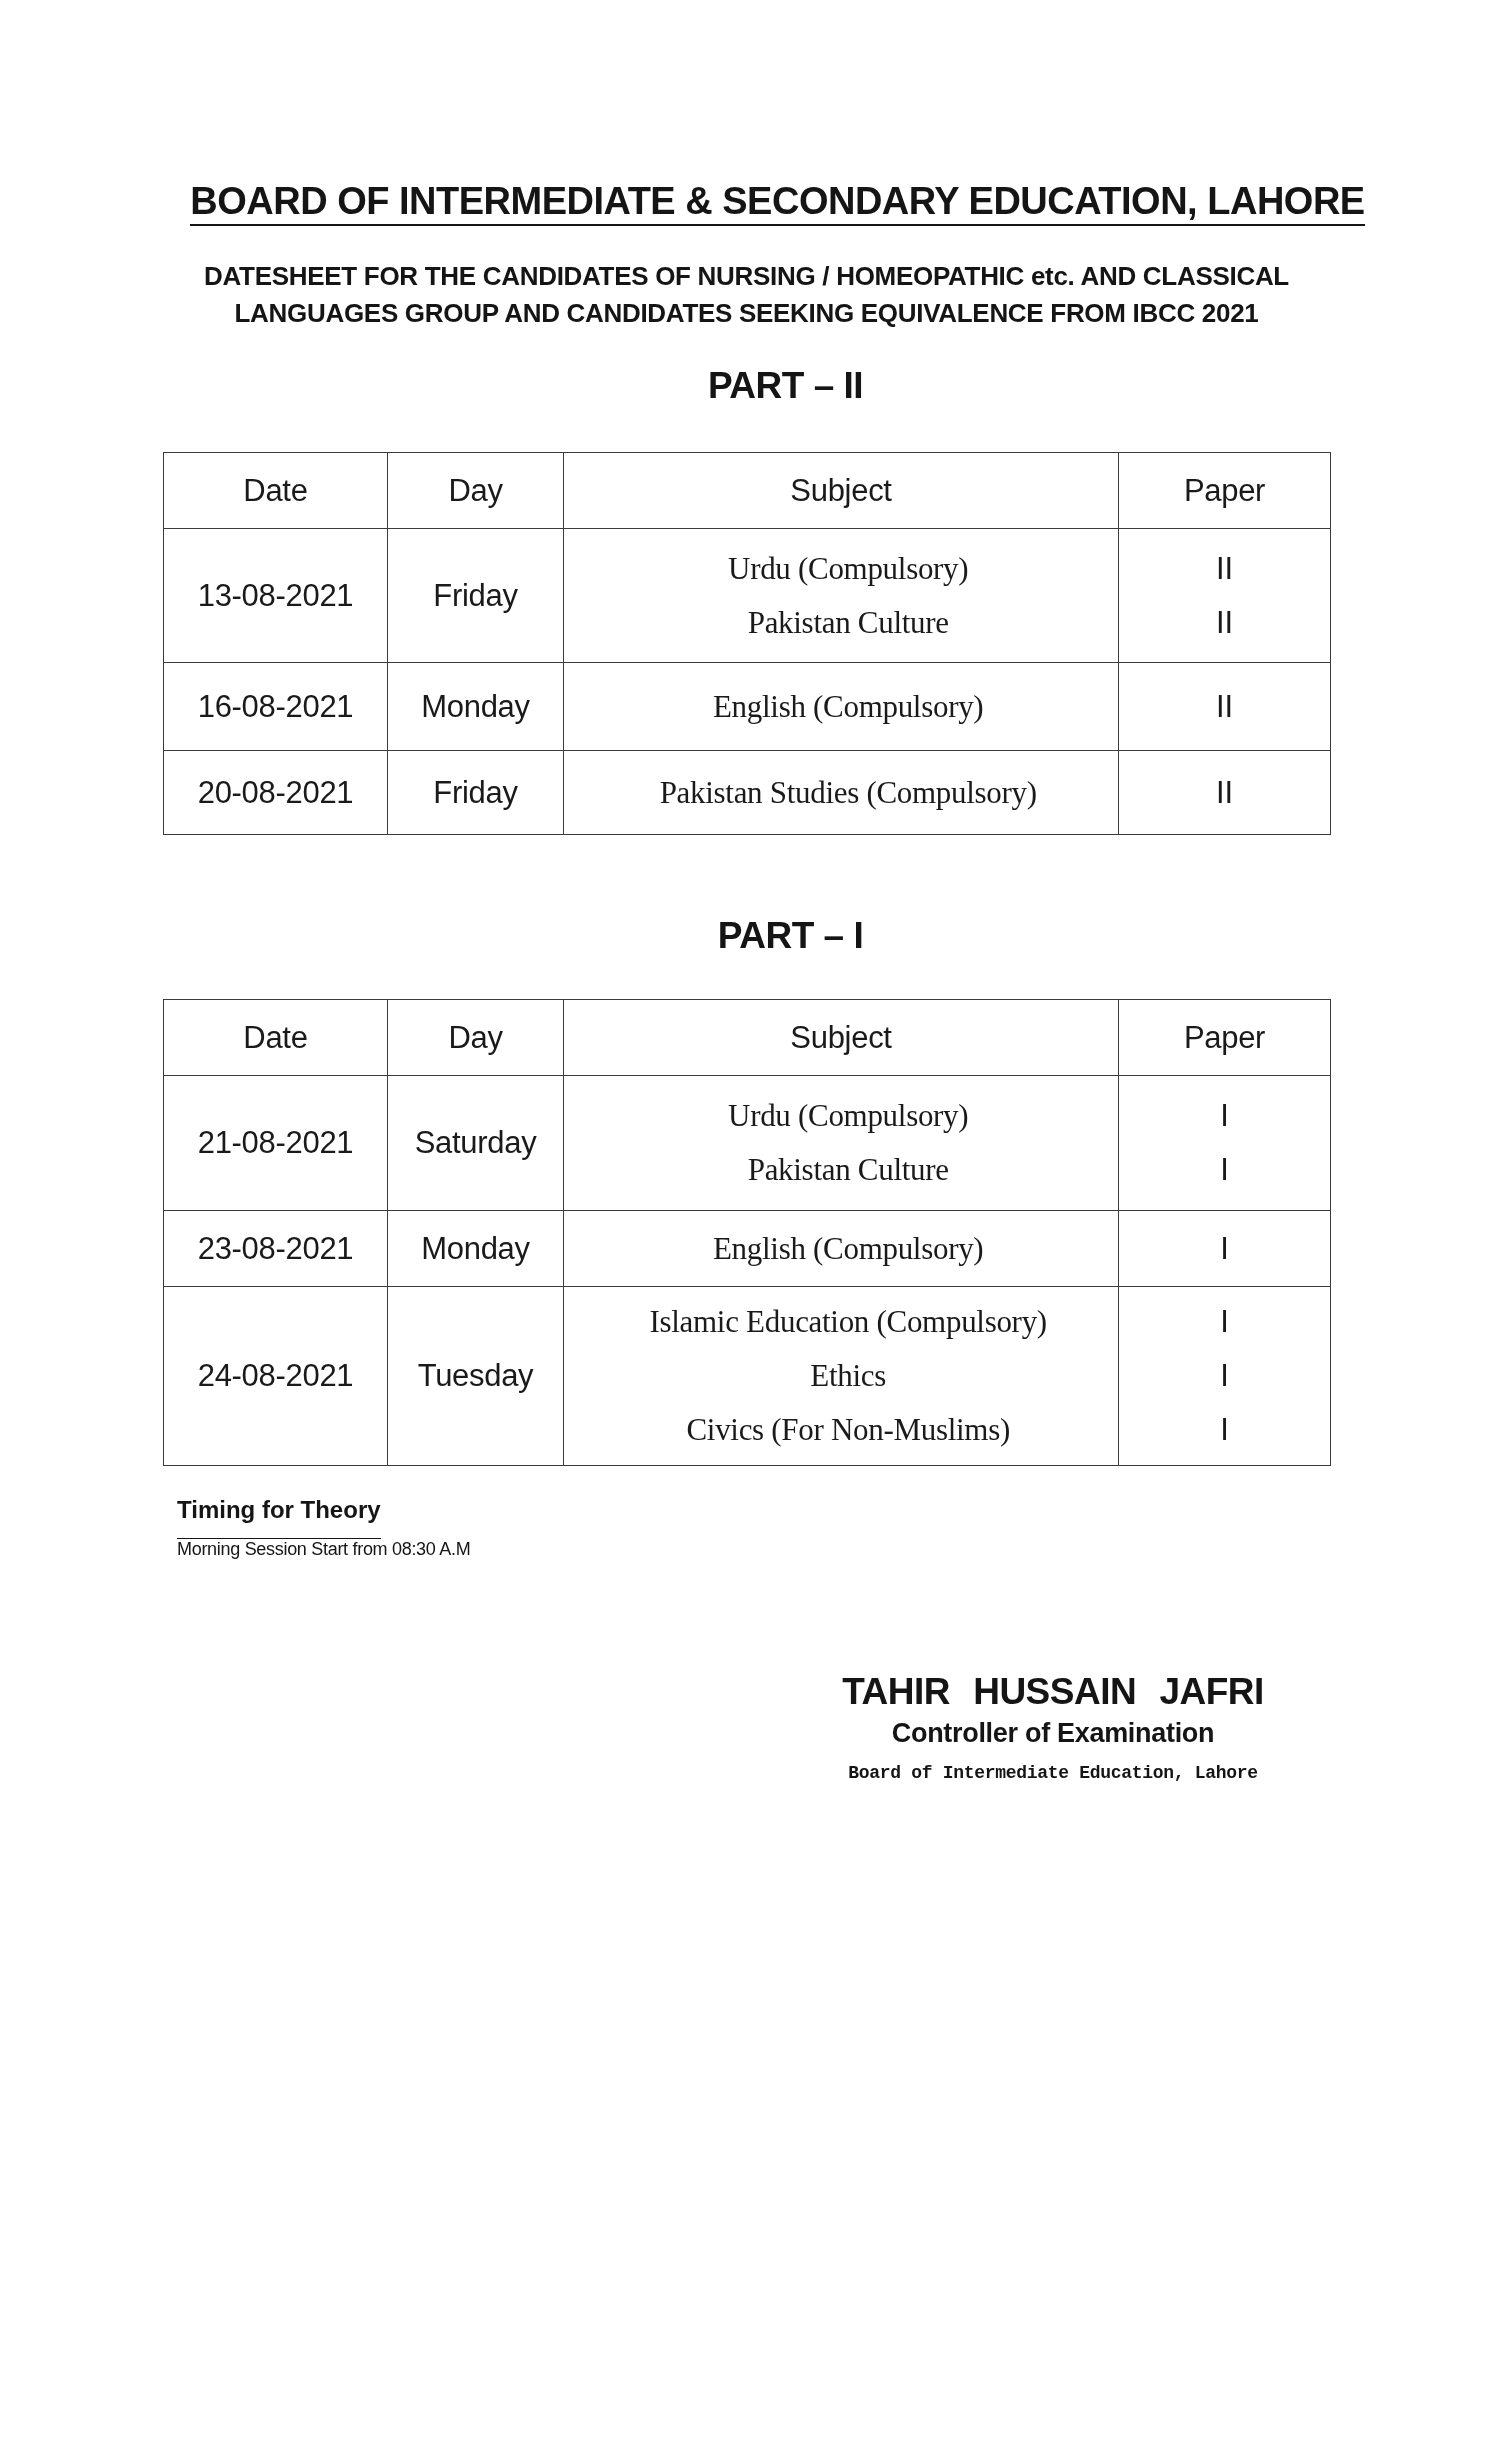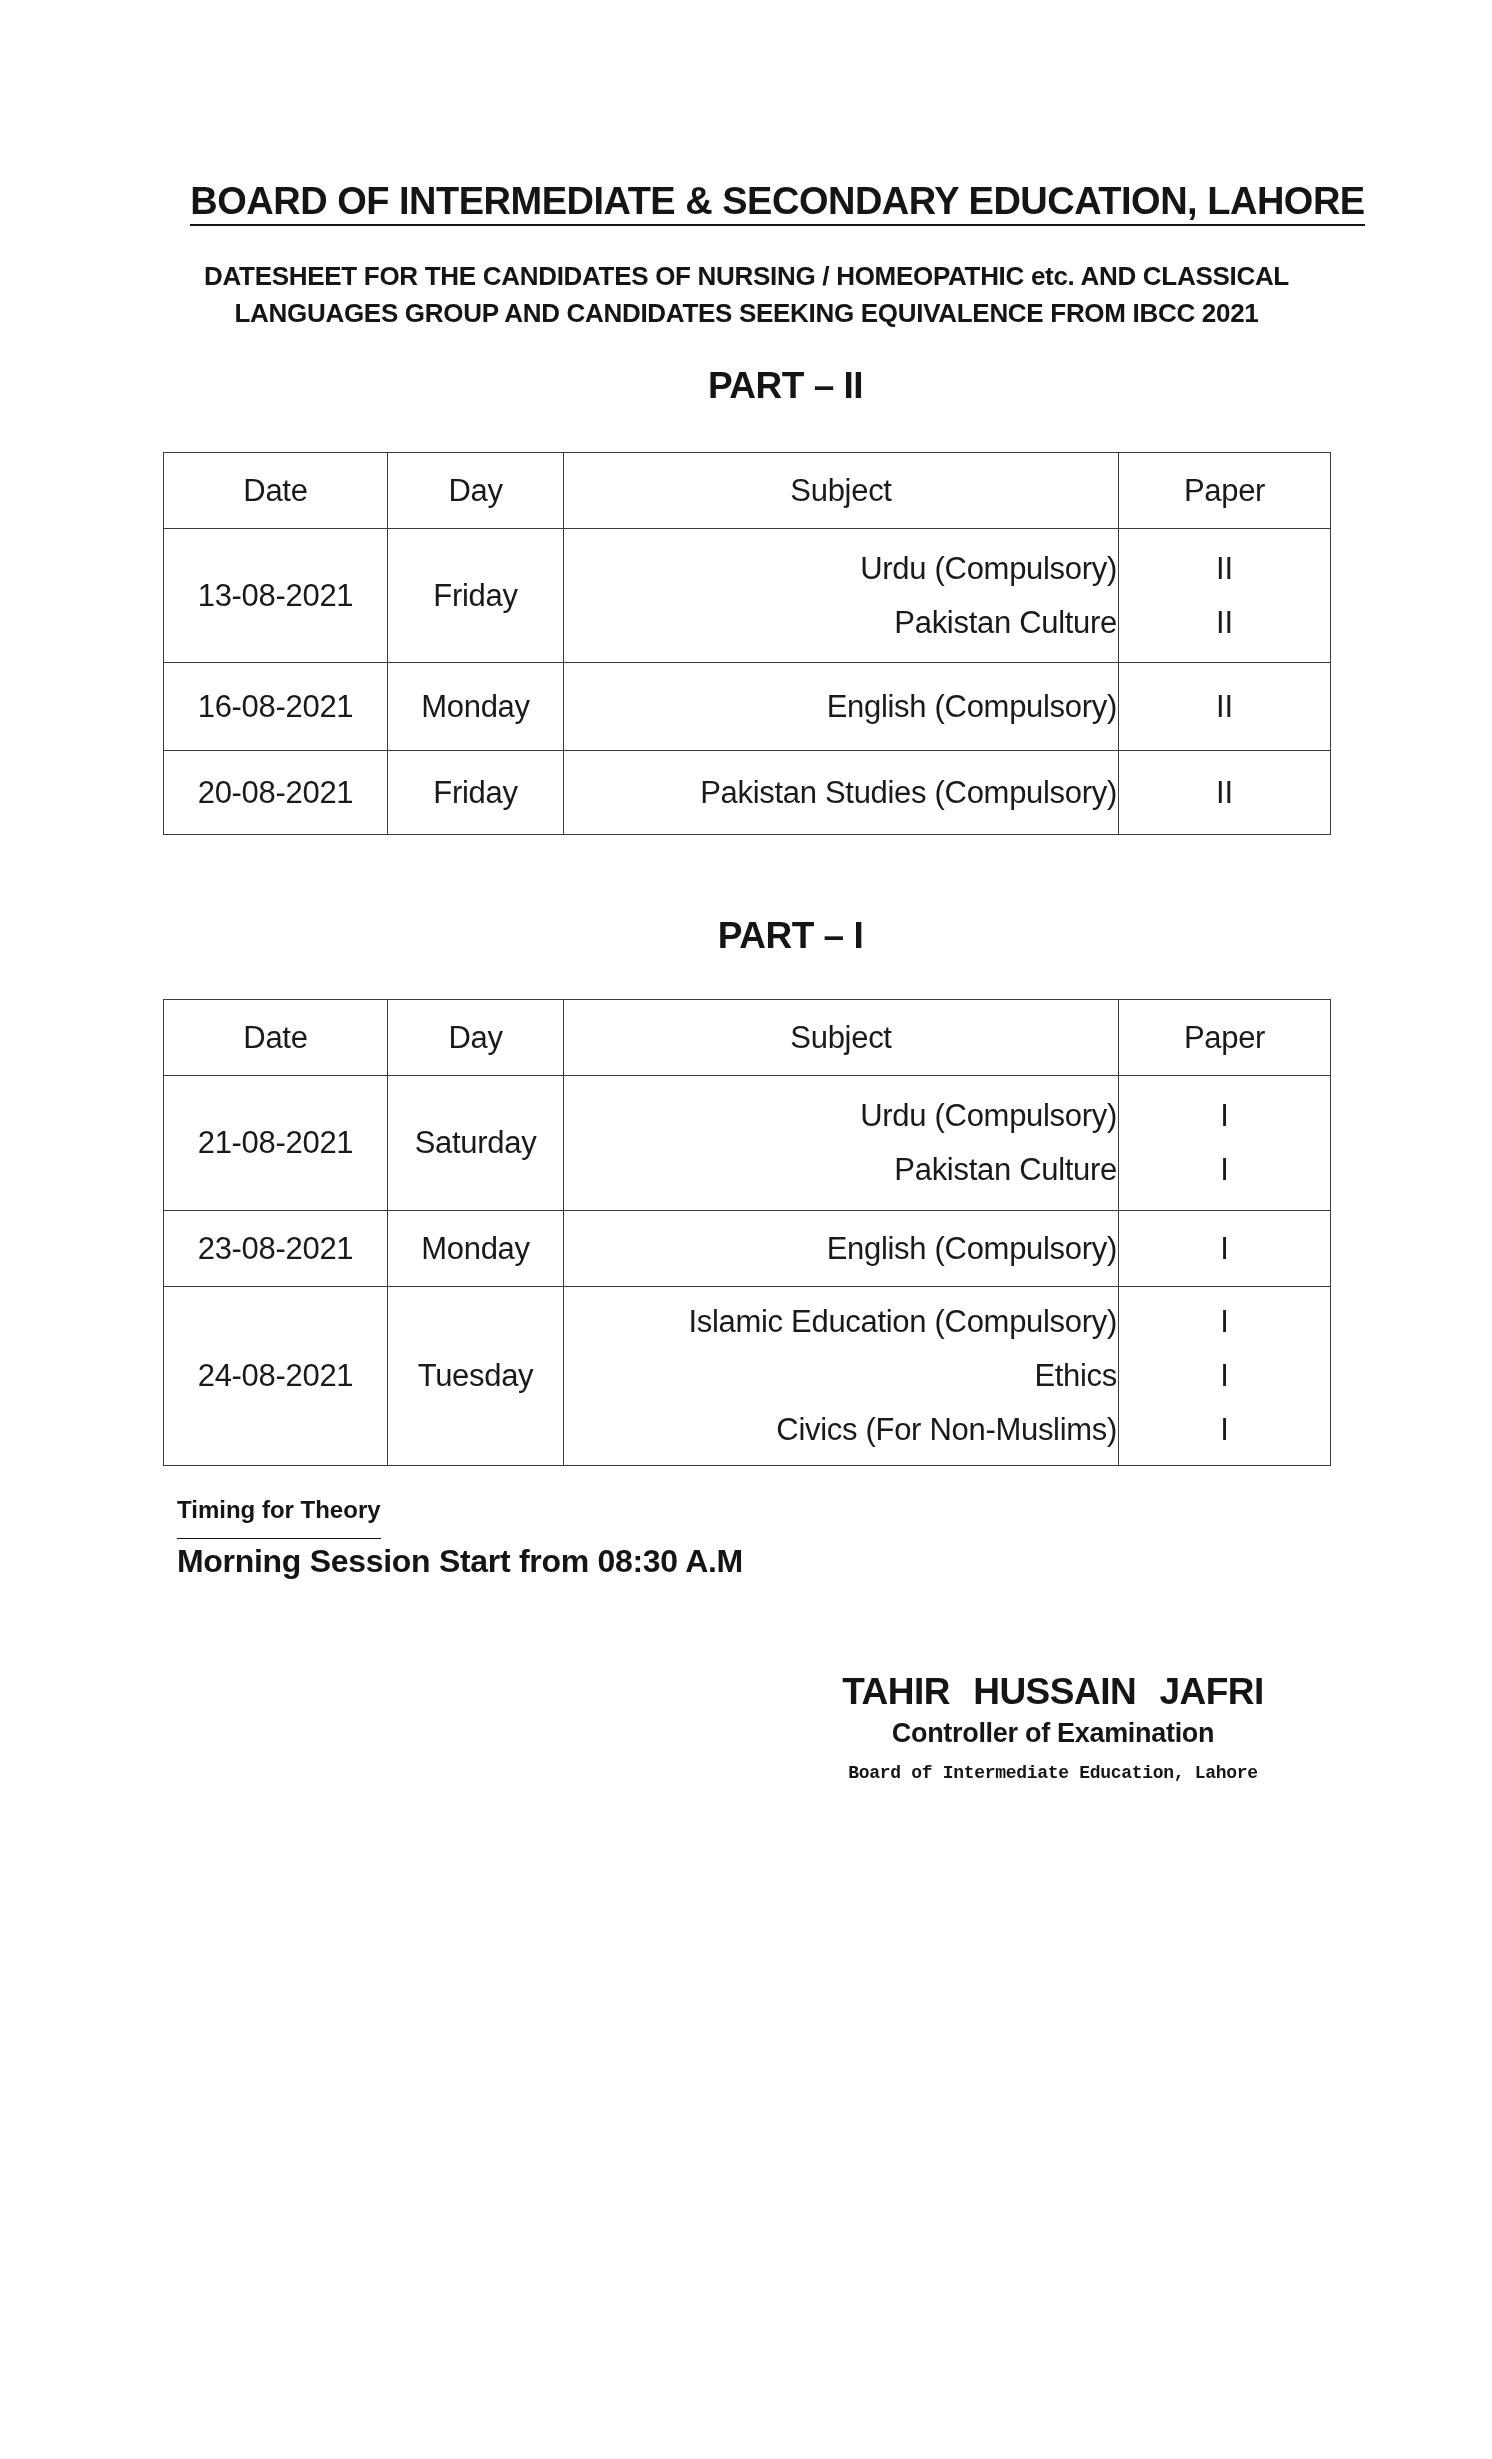--- a/index.html
+++ b/index.html
@@ -43,35 +43,35 @@
   }
   #table-0 { top: 452px; }
   #table-1 { top: 999px; }
   table.datesheet th, table.datesheet td {
     border: 1.9px solid #3b3b3b;
     font-size: 31px; font-weight: normal; color: #1a1a1a;
     overflow: hidden;
   }
   table.datesheet th { height: 73px; text-align: center; letter-spacing: -0.3px; margin-top: 14px; }
   td.c-date, td.c-day { text-align: center; vertical-align: middle; letter-spacing: -0.3px; }
-  td.c-subject { text-align: right; vertical-align: middle; padding-left: 15.4px; letter-spacing: -0.3px; }
+  td.c-subject { text-align: center; vertical-align: middle; padding-left: 15.4px; letter-spacing: -0.3px; font-family: Liberation Serif, serif; }
   td.c-paper { text-align: center; vertical-align: middle; }
   .cell-line { line-height: 54px; }
   #table-0 tbody tr:nth-child(1) { height: 134px; }
   #table-0 tbody tr:nth-child(2) { height: 88px; }
   #table-0 tbody tr:nth-child(3) { height: 84px; }
   #table-1 tbody tr:nth-child(1) { height: 135px; }
   #table-1 tbody tr:nth-child(2) { height: 76px; }
   #table-1 tbody tr:nth-child(3) { height: 179px; }
 
   
   .timing { position: absolute; left: 177px; top: 1493px; }
   .timing-head { font-size: 24px; font-weight: bold; line-height: 33px; }
   .timing-head .u2 { border-bottom: 1.9px solid #151515; padding-bottom: 15px; }
-  .timing-detail { font-size: 32px; font-weight: bold; line-height: 35px; margin-top: 18px; letter-spacing: -0.3px; }
+  .timing-detail { font-size: 18px; font-weight: normal; line-height: 35px; margin-top: 6px; letter-spacing: -0.3px; }
 
   
   .signature { position: absolute; left: 765px; top: 1670px; width: 576px; text-align: center; }
   .sig-name {
     font-size: 37px; font-weight: bold; line-height: 44px;
     word-spacing: 13.4px; letter-spacing: -0.5px; white-space: nowrap;
   }
   .sig-title { font-size: 27px; font-weight: bold; line-height: 38px; letter-spacing: -0.3px; }
   .sig-org { font-size: 18px; font-weight: bold; line-height: 42px; letter-spacing: -0.3px; white-space: nowrap; font-family: Liberation Mono, monospace; }
 </style>

